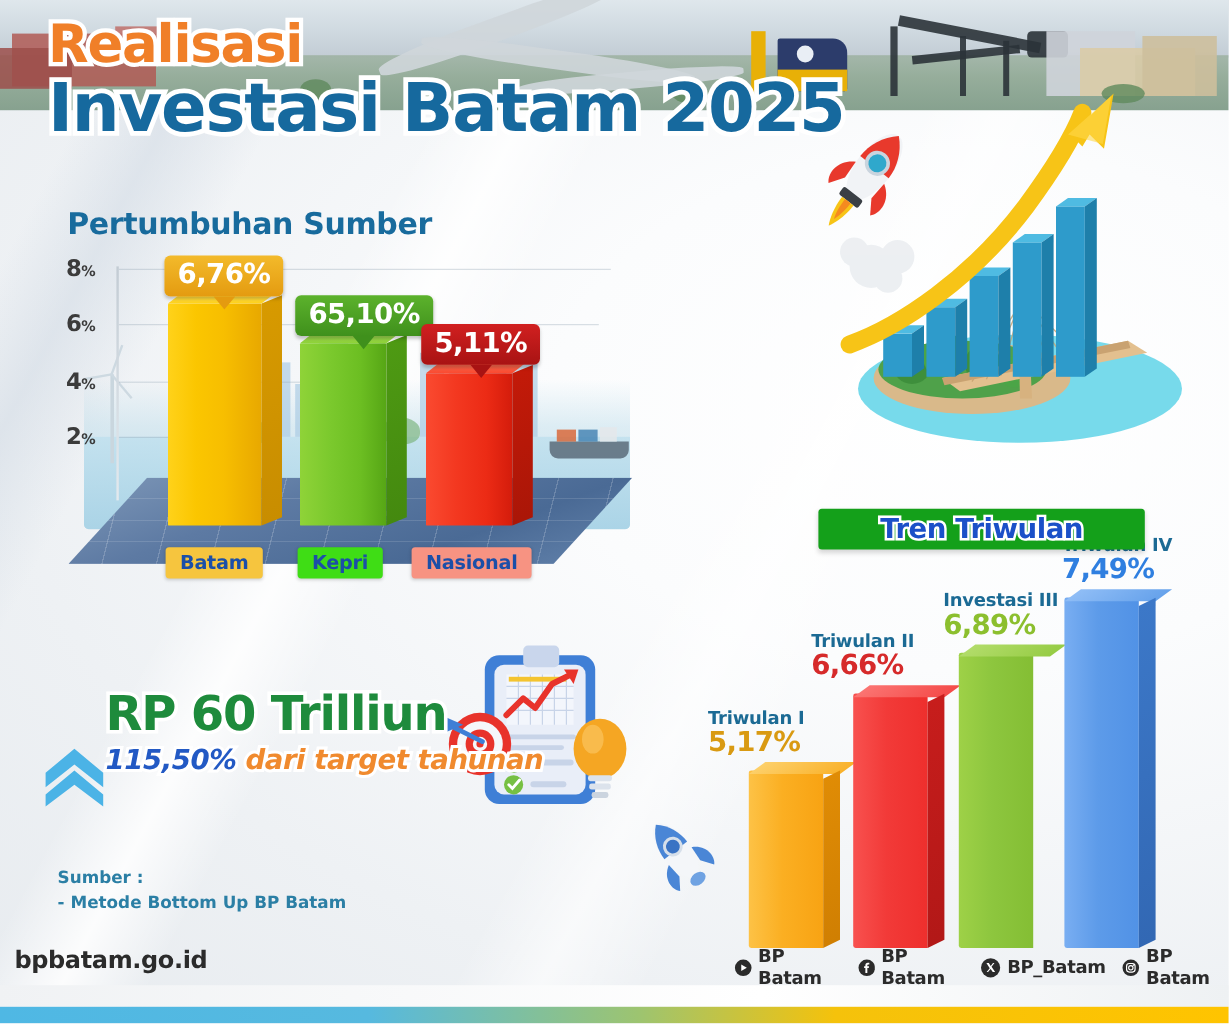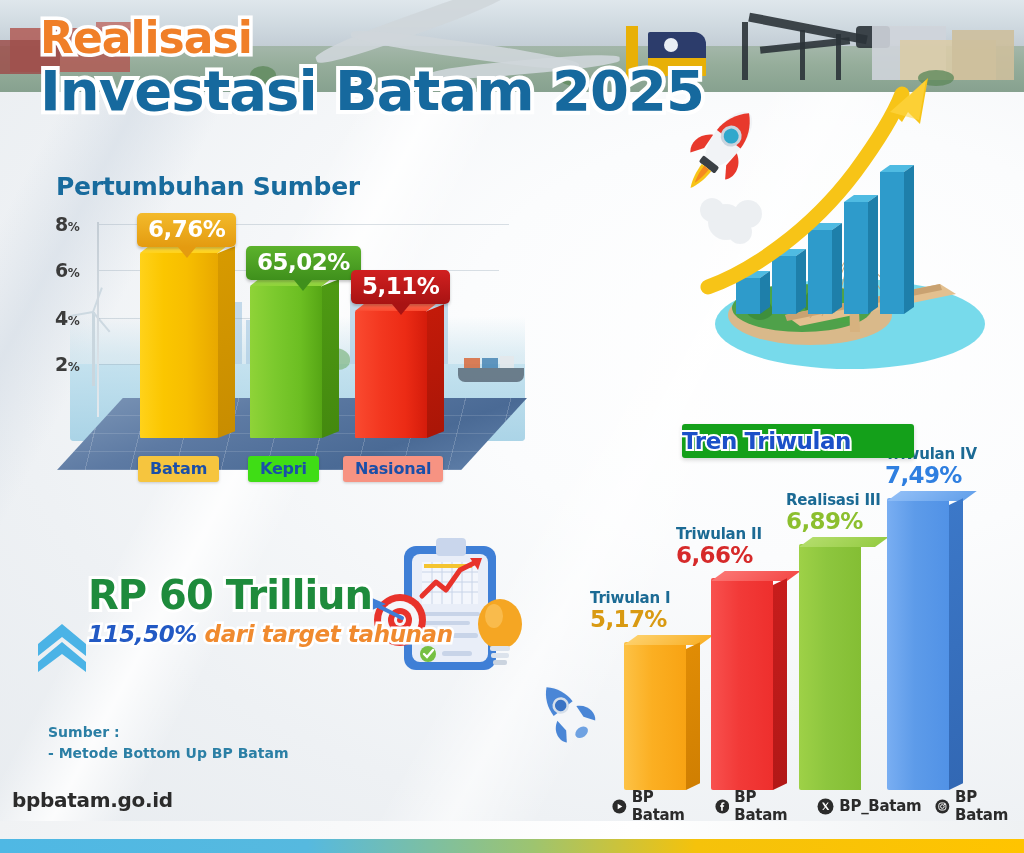--- a/index.html
+++ b/index.html
@@ -124,22 +124,22 @@
     position:absolute; z-index:9; padding:3px 12px 4px; border-radius:3px;
     color:#1B4FA8; font-weight:800; font-size:16px; letter-spacing:-.2px;
     box-shadow:0 1px 3px rgba(0,0,0,.18);
   }
 
   
   .hero-ill { position:absolute; left:690px; top:72px; width:320px; height:330px; z-index:5; }
 
   
   .tren-badge {
-    position:absolute; left:682px; top:424px; width:232px; height:34px; z-index:7;
-    background:#14A01A; border-radius:3px; display:flex; align-items:center; justify-content:flex-start;
+    position:absolute; left:682px; top:424px; width:272px; height:34px; z-index:7;
+    background:#14A01A; border-radius:3px; display:flex; align-items:center; justify-content:center;
     box-shadow:0 2px 4px rgba(0,0,0,.16);
   }
   .tren-badge span {
     font-size:23px; font-weight:800; color:#1B50C8; letter-spacing:-.4px;
     -webkit-text-stroke:4px #ffffff; paint-order: stroke fill;
   }
 
   
   .qchart { position:absolute; left:560px; top:470px; width:464px; height:320px; z-index:5; }
   .qbar { position:absolute; bottom:0; }
@@ -283,21 +283,21 @@
     </div>
 
     <div class="callout" style="left:102px;top:5px;">
       <div class="callout-box" style="background:linear-gradient(180deg,#F3BA2B,#E49B10);">
         <span>6,76%</span>
         <div class="callout-tip" style="border-top:11px solid #E49B10;"></div>
       </div>
     </div>
     <div class="callout" style="left:211px;top:38px;">
       <div class="callout-box" style="background:linear-gradient(180deg,#5CB22C,#3F901C);">
-        <span>65,02%</span>
+        <span>65,10%</span>
         <div class="callout-tip" style="border-top:11px solid #3F901C;"></div>
       </div>
     </div>
     <div class="callout" style="left:316px;top:62px;">
       <div class="callout-box" style="background:linear-gradient(180deg,#D12020,#A81313);">
         <span>5,11%</span>
         <div class="callout-tip" style="border-top:11px solid #A81313;"></div>
       </div>
     </div>
 
@@ -420,21 +420,21 @@
       <span class="ql-name">Triwulan II</span>
       <span class="ql-val" style="color:#D62A2A;">6,66%</span>
     </div>
 
     <div class="qbar" style="left:239px;width:62px;height:246px;">
       <div class="qbar-face" style="background:linear-gradient(90deg,#9ED147 0%,#8DC63E 45%,#84BE34 100%);"></div>
       <div class="qbar-top" style="background:linear-gradient(100deg,#B2DC6A,#96CC45); transform:skewX(-54deg); transform-origin:bottom left;"></div>
       <div class="qbar-side" style="background:linear-gradient(180deg,#6CA224,#5E9020; transform:skewY(-26deg);); transform:skewY(-26deg); transform-origin:top left;"></div>
     </div>
     <div class="qlabel" style="left:226px;bottom:256px;">
-      <span class="ql-name">Realisasi III</span>
+      <span class="ql-name">Investasi III</span>
       <span class="ql-val" style="color:#8CBF2E;">6,89%</span>
     </div>
 
     <div class="qbar" style="left:327px;width:62px;height:292px;">
       <div class="qbar-face" style="background:linear-gradient(90deg,#79AEF2 0%,#5D9BE9 45%,#5192E6 100%);"></div>
       <div class="qbar-top" style="background:linear-gradient(100deg,#8FBDF6,#66A2EB); transform:skewX(-54deg); transform-origin:bottom left;"></div>
       <div class="qbar-side" style="background:linear-gradient(180deg,#3C78C8,#3268B4); transform:skewY(-26deg); transform-origin:top left;"></div>
     </div>
     <div class="qlabel" style="left:325px;bottom:302px;">
       <span class="ql-name">Triwulan IV</span>

